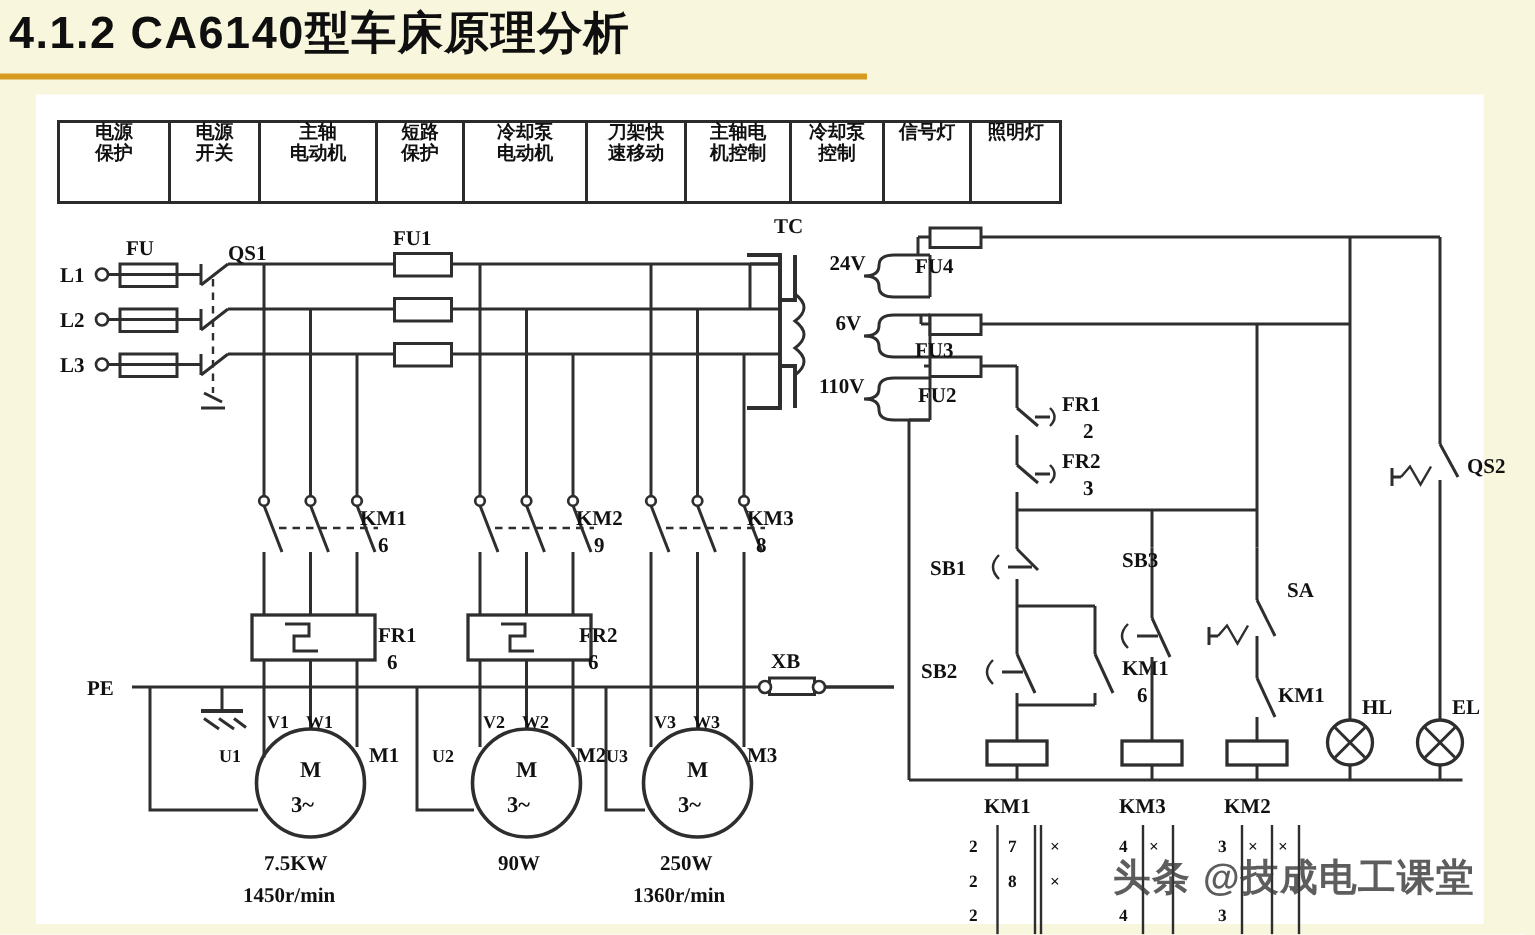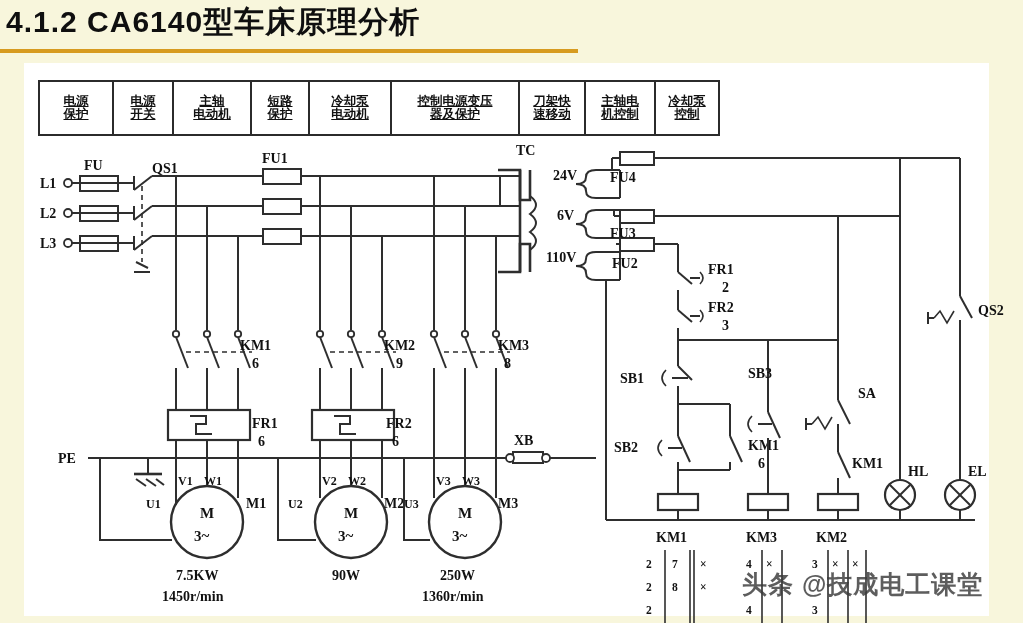--- a/index.html
+++ b/index.html
@@ -31,25 +31,25 @@
   }
 
   
   #header-row{
     position:absolute;left:38px;top:80px;height:52px;
     display:flex;align-items:stretch;
     border:2px solid #2b2b2b;background:#ffffff;
   }
   .hcell{
     border-right:2px solid #2b2b2b;
-    display:flex;align-items:center;justify-content:center;
+    display:flex;align-items:flex-start;justify-content:center;
     text-align:center;line-height:1.08;
     font-family:"Liberation Sans","DejaVu Sans",sans-serif;
     font-weight:bold;font-size:12.5px;color:#111;
-    padding:0 4px;box-sizing:border-box;text-decoration:underline;
+    padding:0 4px;box-sizing:border-box;
   }
   .hcell:last-child{border-right:none;}
 
   
   #schematic{position:absolute;left:0;top:0;width:1023px;height:623px;}
   .wire{stroke:#2e2e2e;stroke-width:2;fill:none;}
   .wire-thin{stroke:#2e2e2e;stroke-width:1.6;fill:none;}
   .wire-thick{stroke:#2e2e2e;stroke-width:2.6;fill:none;}
   .dash{stroke:#2e2e2e;stroke-width:1.6;fill:none;stroke-dasharray:5 4;}
   .fuse{fill:#ffffff;stroke:#2e2e2e;stroke-width:2;}
@@ -104,31 +104,34 @@
     </div>
     <div class="hcell" style="width:78px">
       <span><span>主轴</span><br><span>电动机</span></span>
     </div>
     <div class="hcell" style="width:58px">
       <span><span>短路</span><br><span>保护</span></span>
     </div>
     <div class="hcell" style="width:82px">
       <span><span>冷却泵</span><br><span>电动机</span></span>
     </div>
-    <div class="hcell" style="width:128px">
-      <span><span>控制电源变压</span><br><span>器及保护</span></span>
-    </div>
     <div class="hcell" style="width:66px">
       <span><span>刀架快</span><br><span>速移动</span></span>
     </div>
     <div class="hcell" style="width:70px">
       <span><span>主轴电</span><br><span>机控制</span></span>
     </div>
     <div class="hcell" style="width:62px">
       <span><span>冷却泵</span><br><span>控制</span></span>
+    </div>
+    <div class="hcell" style="width:58px">
+      <span>信号灯</span>
+    </div>
+    <div class="hcell" style="width:58px">
+      <span>照明灯</span>
     </div>
   </div>
 
   <svg id="schematic" viewBox="0 0 1023 623">
 
     <g>
 
       <circle class="dotf" cx="68" cy="183" r="4"></circle>
       <line class="wire" x1="72" y1="183" x2="80" y2="183"></line>
       <rect class="fuse" x="80" y="176" width="38" height="15"></rect>

